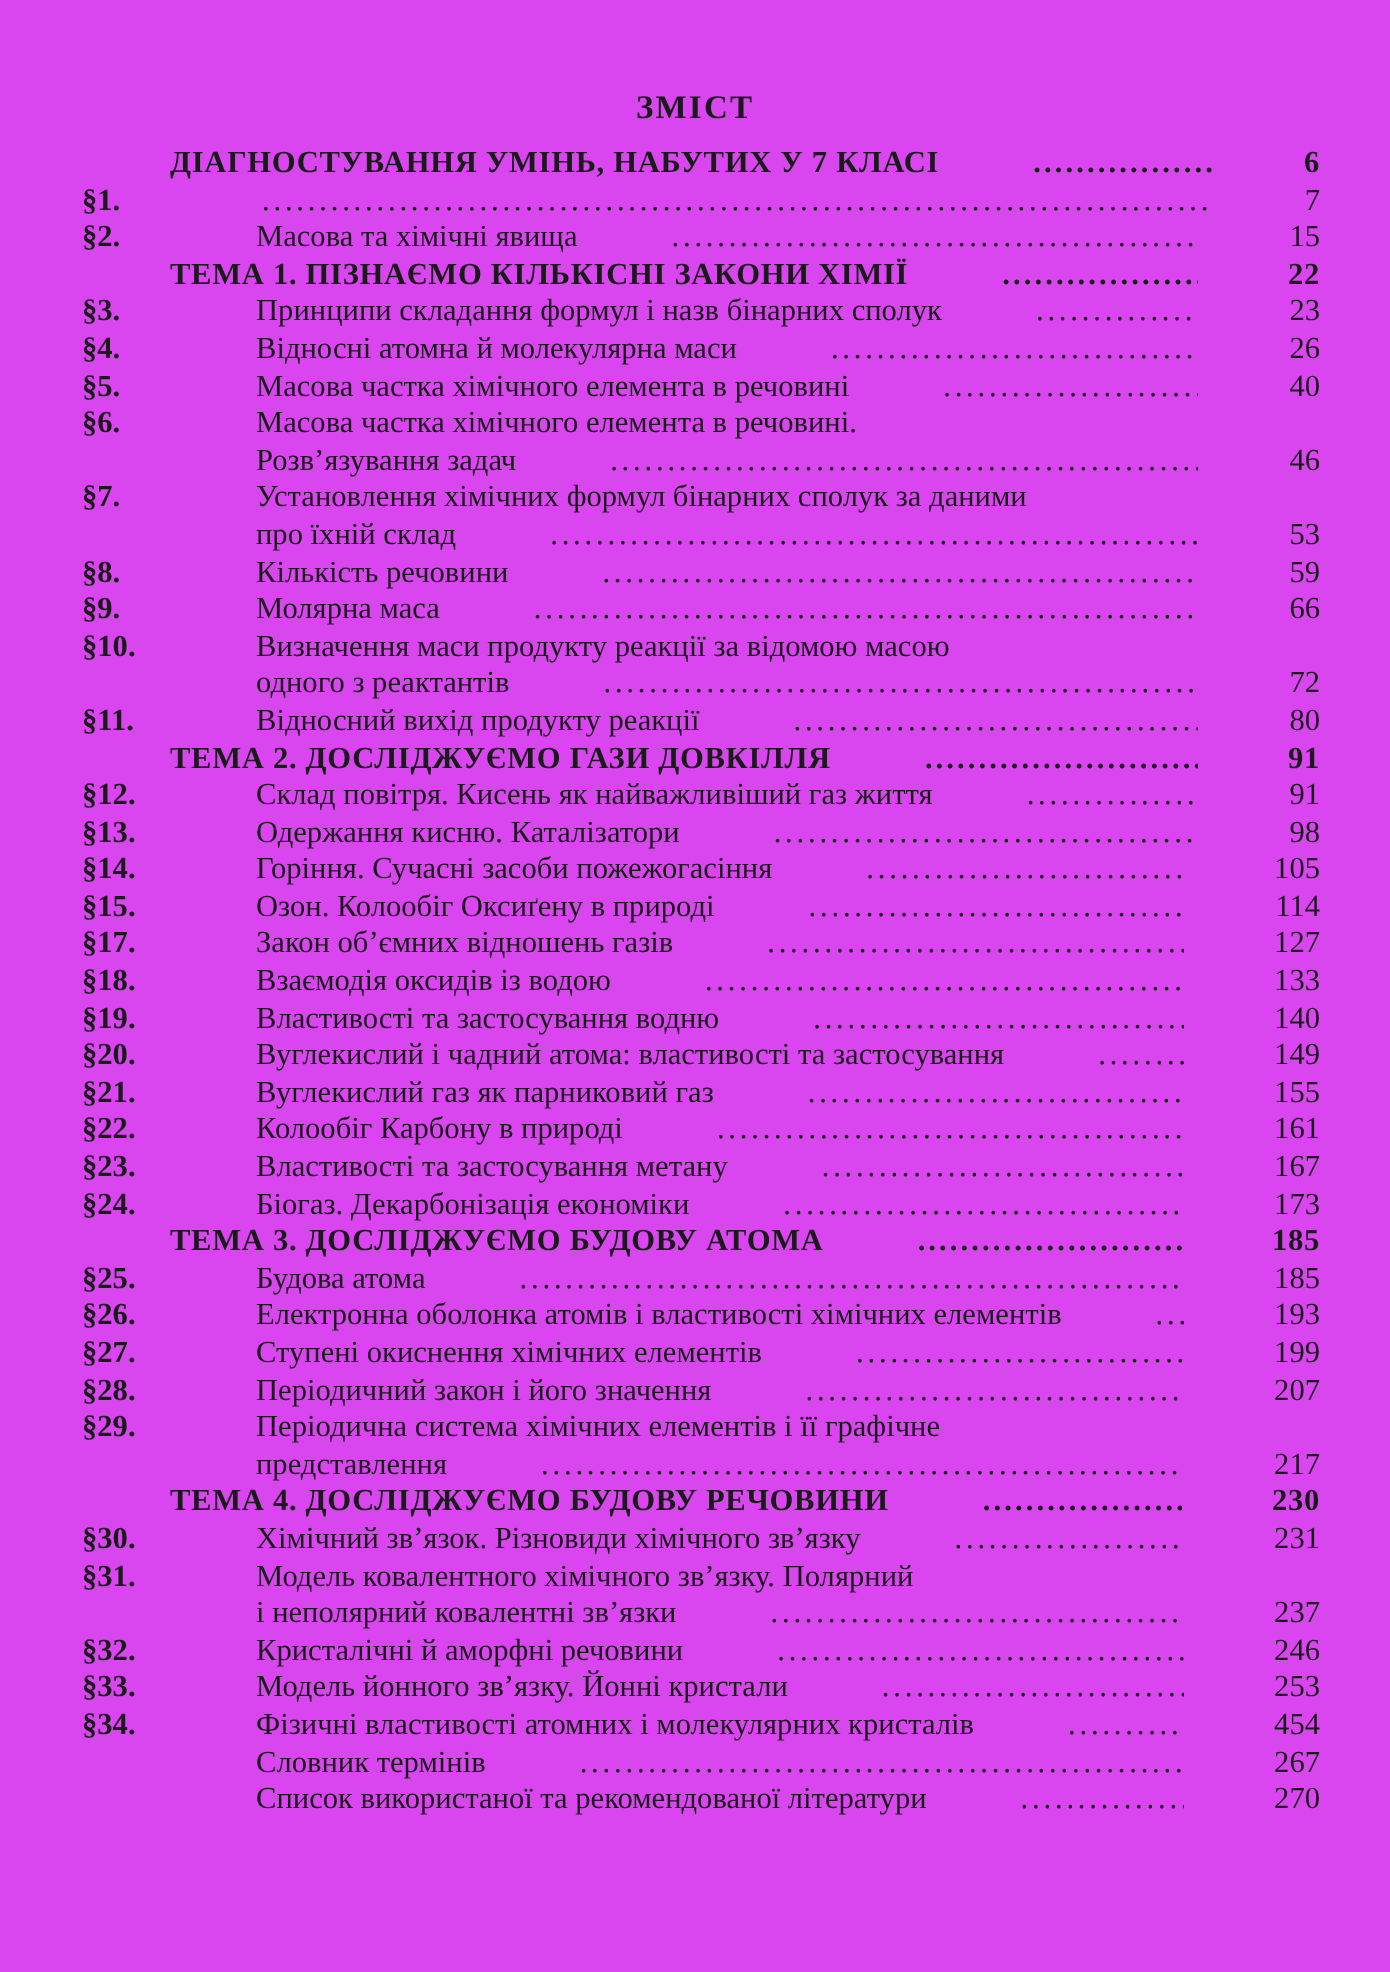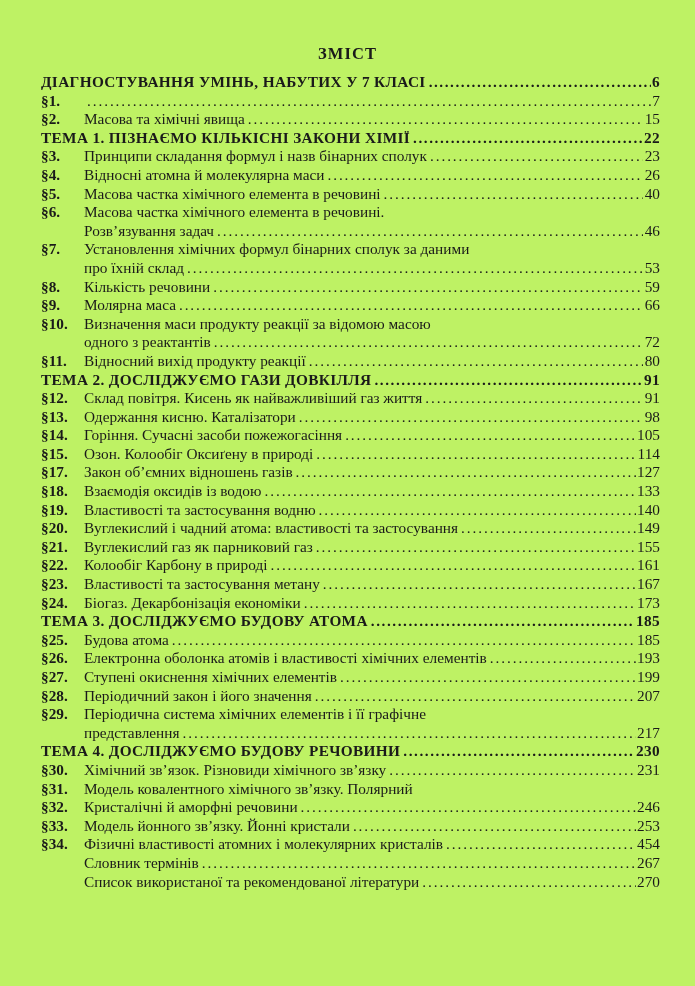--- a/index.html
+++ b/index.html
@@ -38,20 +38,21 @@
     width: 619px;
   }
 
   .row {
     display: flex;
     align-items: flex-end;
     width: 100%;
     height: 18.6px;
     line-height: 18.6px;
     white-space: nowrap;
+    gap: 44px;
   }
 
   .num {
     flex: 0 0 auto;
     width: 43px;
     font-size: 15.3px;
     font-weight: bold;
   }
 
   .txt {
@@ -98,21 +99,21 @@
     position: absolute;
     left: 0;
     top: 940px;
     width: 695px;
     height: 46px;
   }
 </style>
 </head>
 <body>
 
-<div id="page" style="background: #bef264; color: rgb(26, 26, 26);">
+<div id="page" style="background: #d946ef; color: rgb(26, 26, 26);">
 
   <div class="toc-title">ЗМІСТ</div>
 
   <div class="toc" id="toc-list">
       <div class="row head">
         <span class="num"></span>
         <span class="txt">ДІАГНОСТУВАННЯ УМІНЬ, НАБУТИХ У 7 КЛАСІ</span>
         <span class="leader"></span>
         <span class="pg">6</span>
       </div>
@@ -325,20 +326,26 @@
       </div>
       <div class="row">
         <span class="num">§30.</span>
         <span class="txt">Хімічний зв’язок. Різновиди хімічного зв’язку</span>
         <span class="leader"></span>
         <span class="pg">231</span>
       </div>
       <div class="row nolead">
         <span class="num">§31.</span>
         <span class="txt">Модель ковалентного хімічного зв’язку. Полярний</span>
+      </div>
+      <div class="row cont">
+        <span class="num"></span>
+        <span class="txt">і неполярний ковалентні зв’язки</span>
+        <span class="leader"></span>
+        <span class="pg">237</span>
       </div>
       <div class="row">
         <span class="num">§32.</span>
         <span class="txt">Кристалічні й аморфні речовини</span>
         <span class="leader"></span>
         <span class="pg">246</span>
       </div>
       <div class="row">
         <span class="num">§33.</span>
         <span class="txt">Модель йонного зв’язку. Йонні кристали</span>

